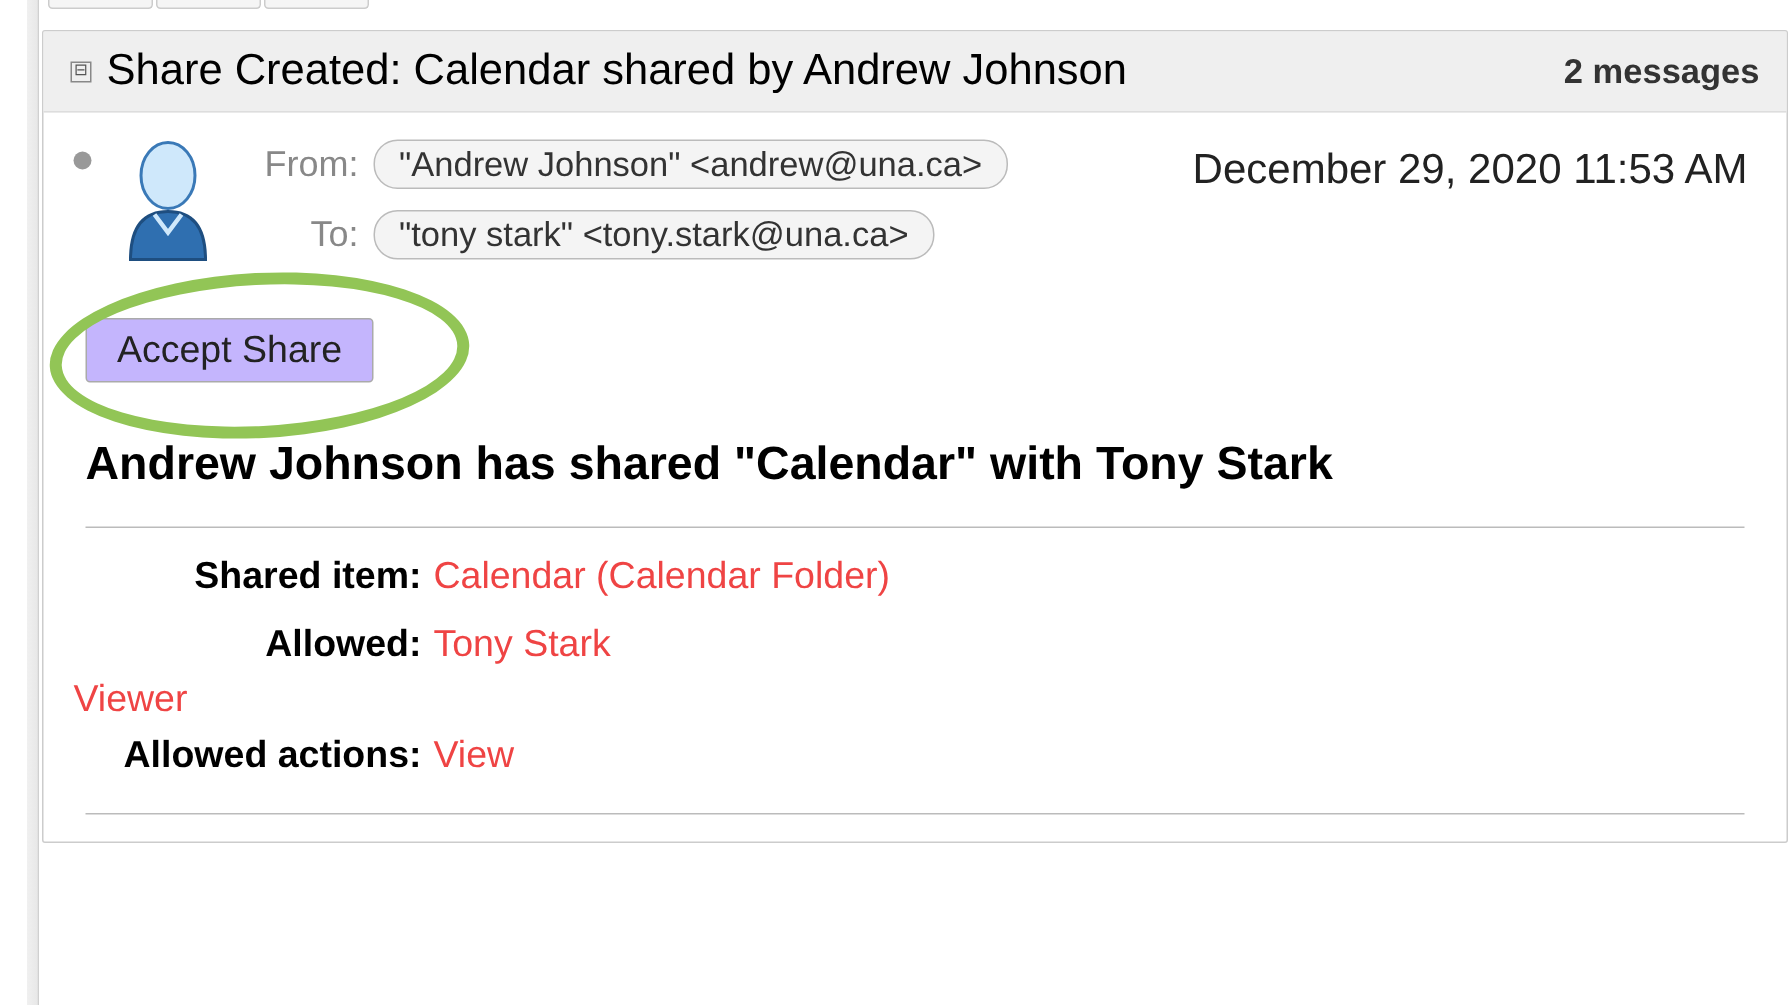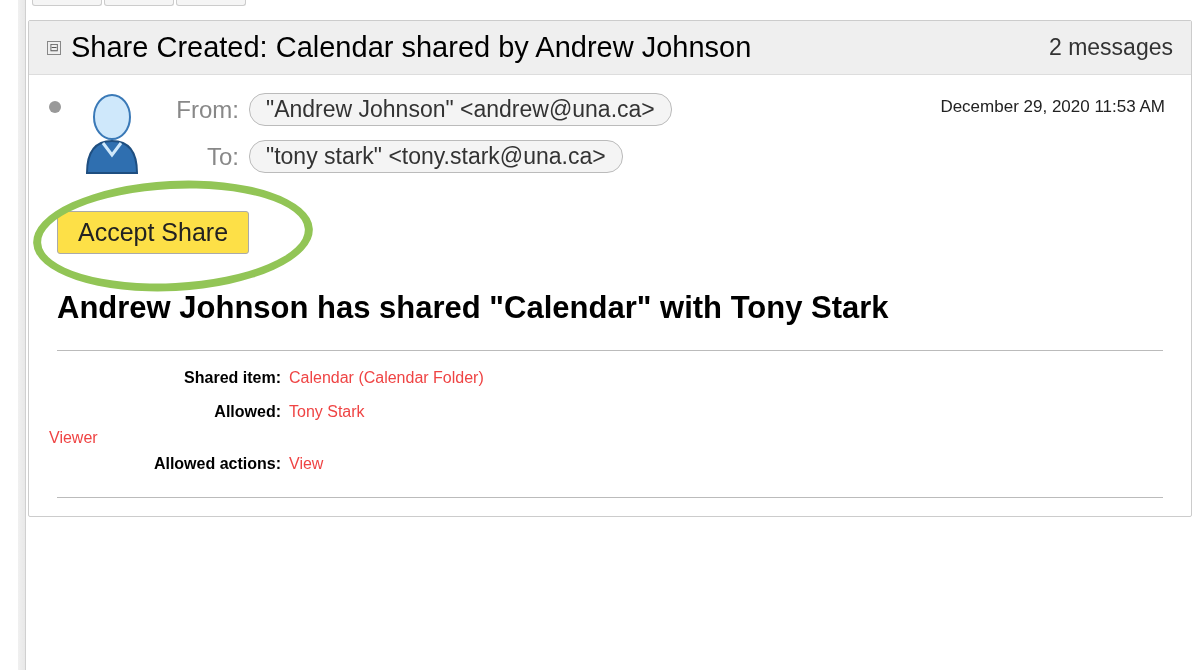--- a/index.html
+++ b/index.html
@@ -68,21 +68,21 @@
     line-height: 1;
     flex-shrink: 0;
   }
   .subject {
     font-weight: 400;
   }
   .spacer { flex: 1; }
   .msg-count {
     font-size: 23px;
     color: #333;
-    font-weight: 400;
+    font-weight: 700;
   }
   .message {
     padding: 18px 20px 0 20px;
   }
   .msg-header {
     display: flex;
     align-items: flex-start;
   }
   .read-dot {
     width: 12px;
@@ -117,35 +117,35 @@
     border: 1px solid #bbb;
     background: #f4f4f4;
     border-radius: 16px;
     padding: 2px 16px;
     font-size: 23px;
     color: #333;
     display: inline-block;
   }
   .timestamp {
     margin-left: auto;
-    font-size: 17px;
+    font-size: 28px;
     color: #222;
     padding-top: 4px;
     padding-right: 6px;
   }
   .actions {
     margin-top: 22px;
     margin-left: 8px;
     display: flex;
     gap: 10px;
     position: relative;
   }
   .btn {
     border: 1px solid #aaa;
-    background: #fde047;
+    background: #c4b5fd;
     font-size: 25px;
     padding: 6px 20px;
     border-radius: 3px;
     cursor: pointer;
     color: #222;
     font-family: inherit;
   }
   .highlight-ring {
     position: absolute;
     left: -24px;
@@ -163,21 +163,21 @@
     margin-top: 36px;
     margin-left: 8px;
   }
   hr.divider {
     border: none;
     border-top: 1px solid #bbb;
     margin: 24px 8px 18px 8px;
   }
   .detail-row {
     display: flex;
-    font-size: 16px;
+    font-size: 25px;
     margin-bottom: 8px;
     align-items: center;
   }
   .detail-label {
     width: 240px;
     text-align: right;
     font-weight: 700;
     padding-right: 8px;
     flex-shrink: 0;
   }

